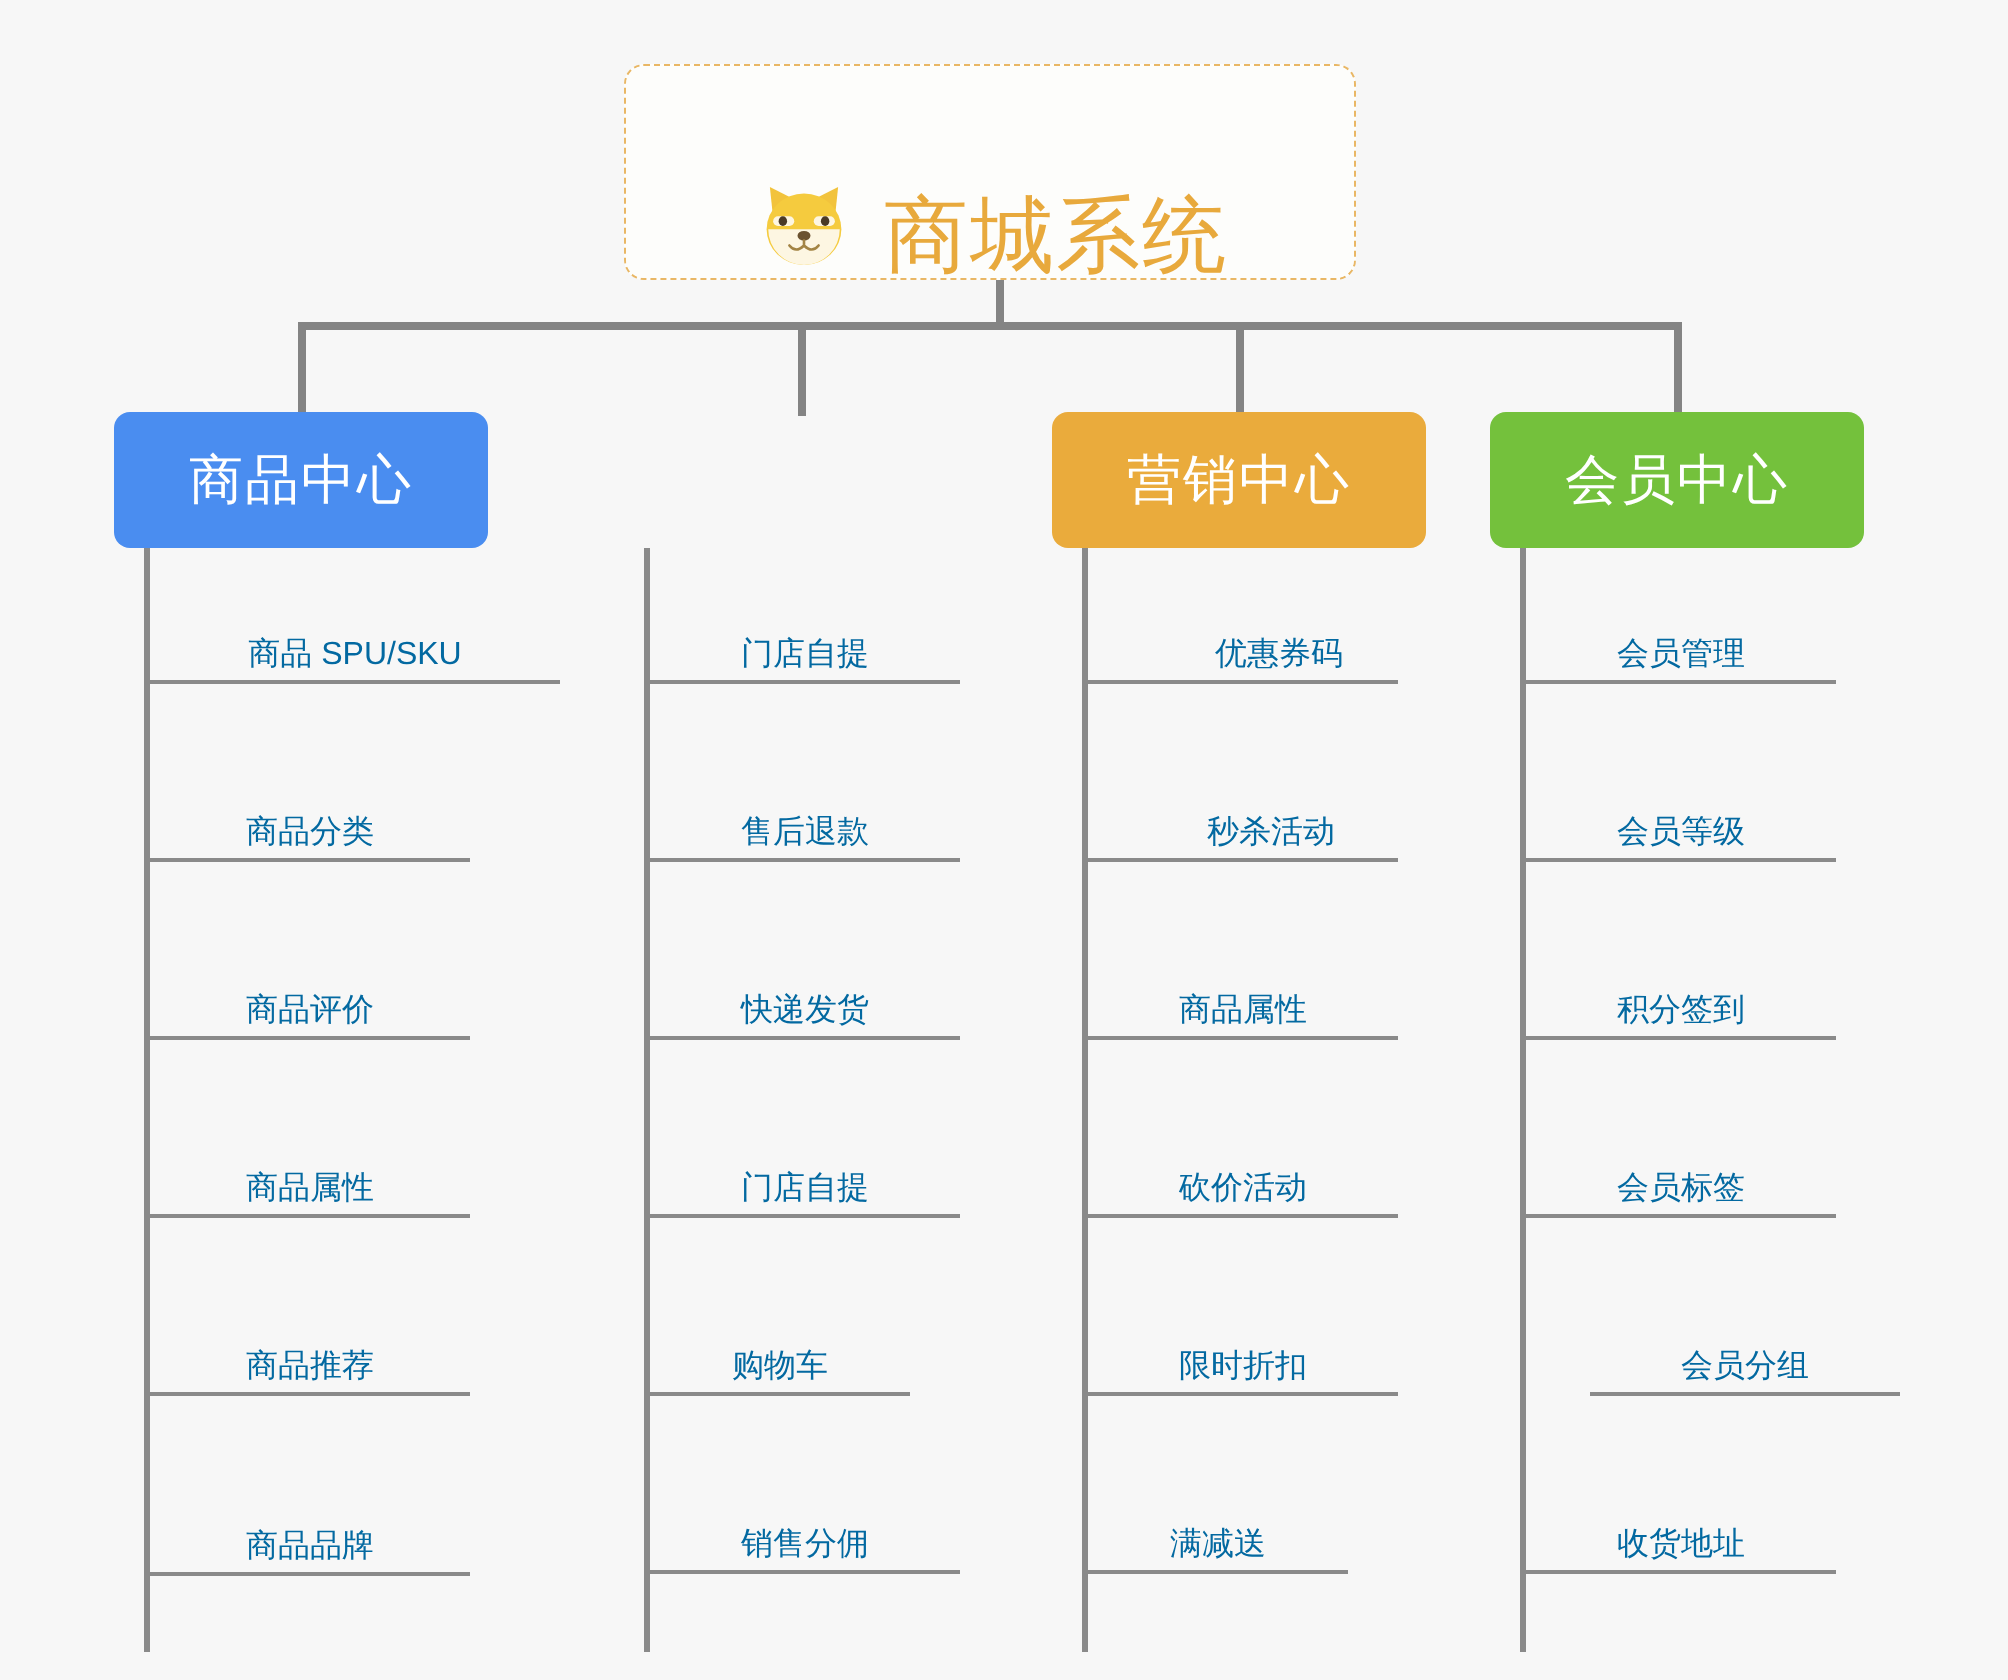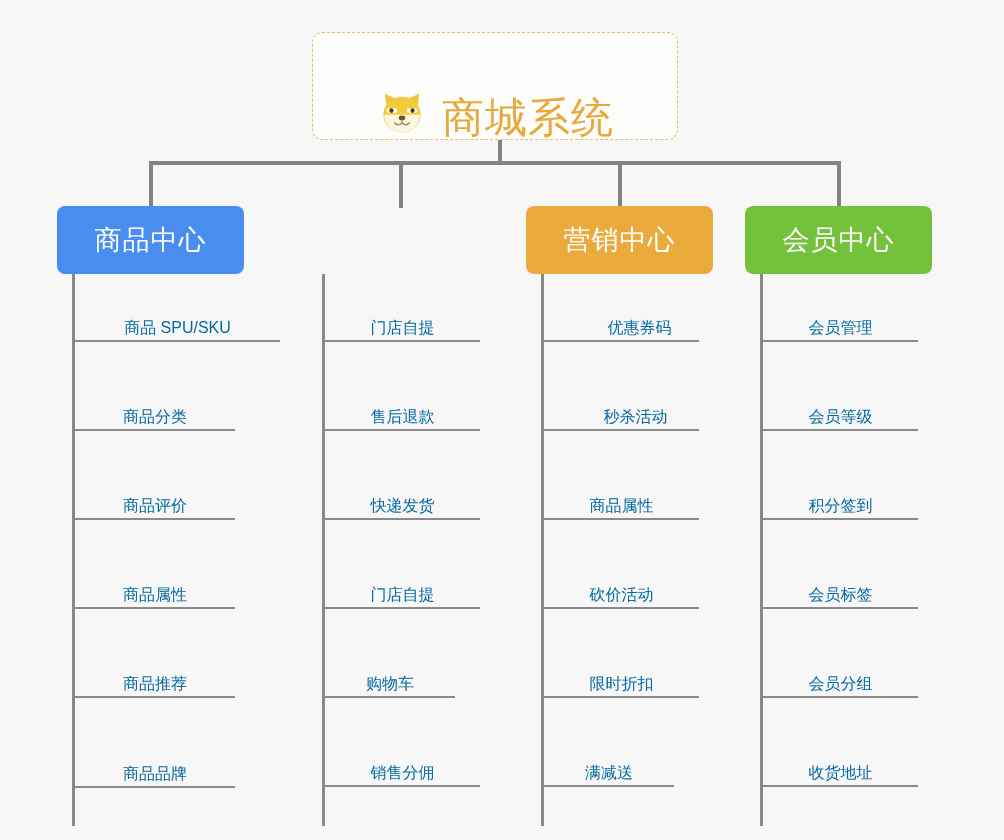--- a/index.html
+++ b/index.html
@@ -224,21 +224,21 @@
       </div>
     <div class="leaf-item" style="top:89px;  width:155px; height:68px;">
       <span class="leaf-label">会员等级</span>
       </div>
     <div class="leaf-item" style="top:178px; width:155px; height:68px;">
       <span class="leaf-label">积分签到</span>
       </div>
     <div class="leaf-item" style="top:267px; width:155px; height:68px;">
       <span class="leaf-label">会员标签</span>
       </div>
-    <div class="leaf-item" style="top:356px; width:155px; height:68px;">
+    <div class="leaf-item" style="top:356px; width:155px; height:68px;margin-left:32px;">
       <span class="leaf-label">会员分组</span>
       </div>
     <div class="leaf-item" style="top:445px; width:155px; height:68px;">
       <span class="leaf-label">收货地址</span>
       </div>
   </div>
 
 </div>
 
 </body></html>

